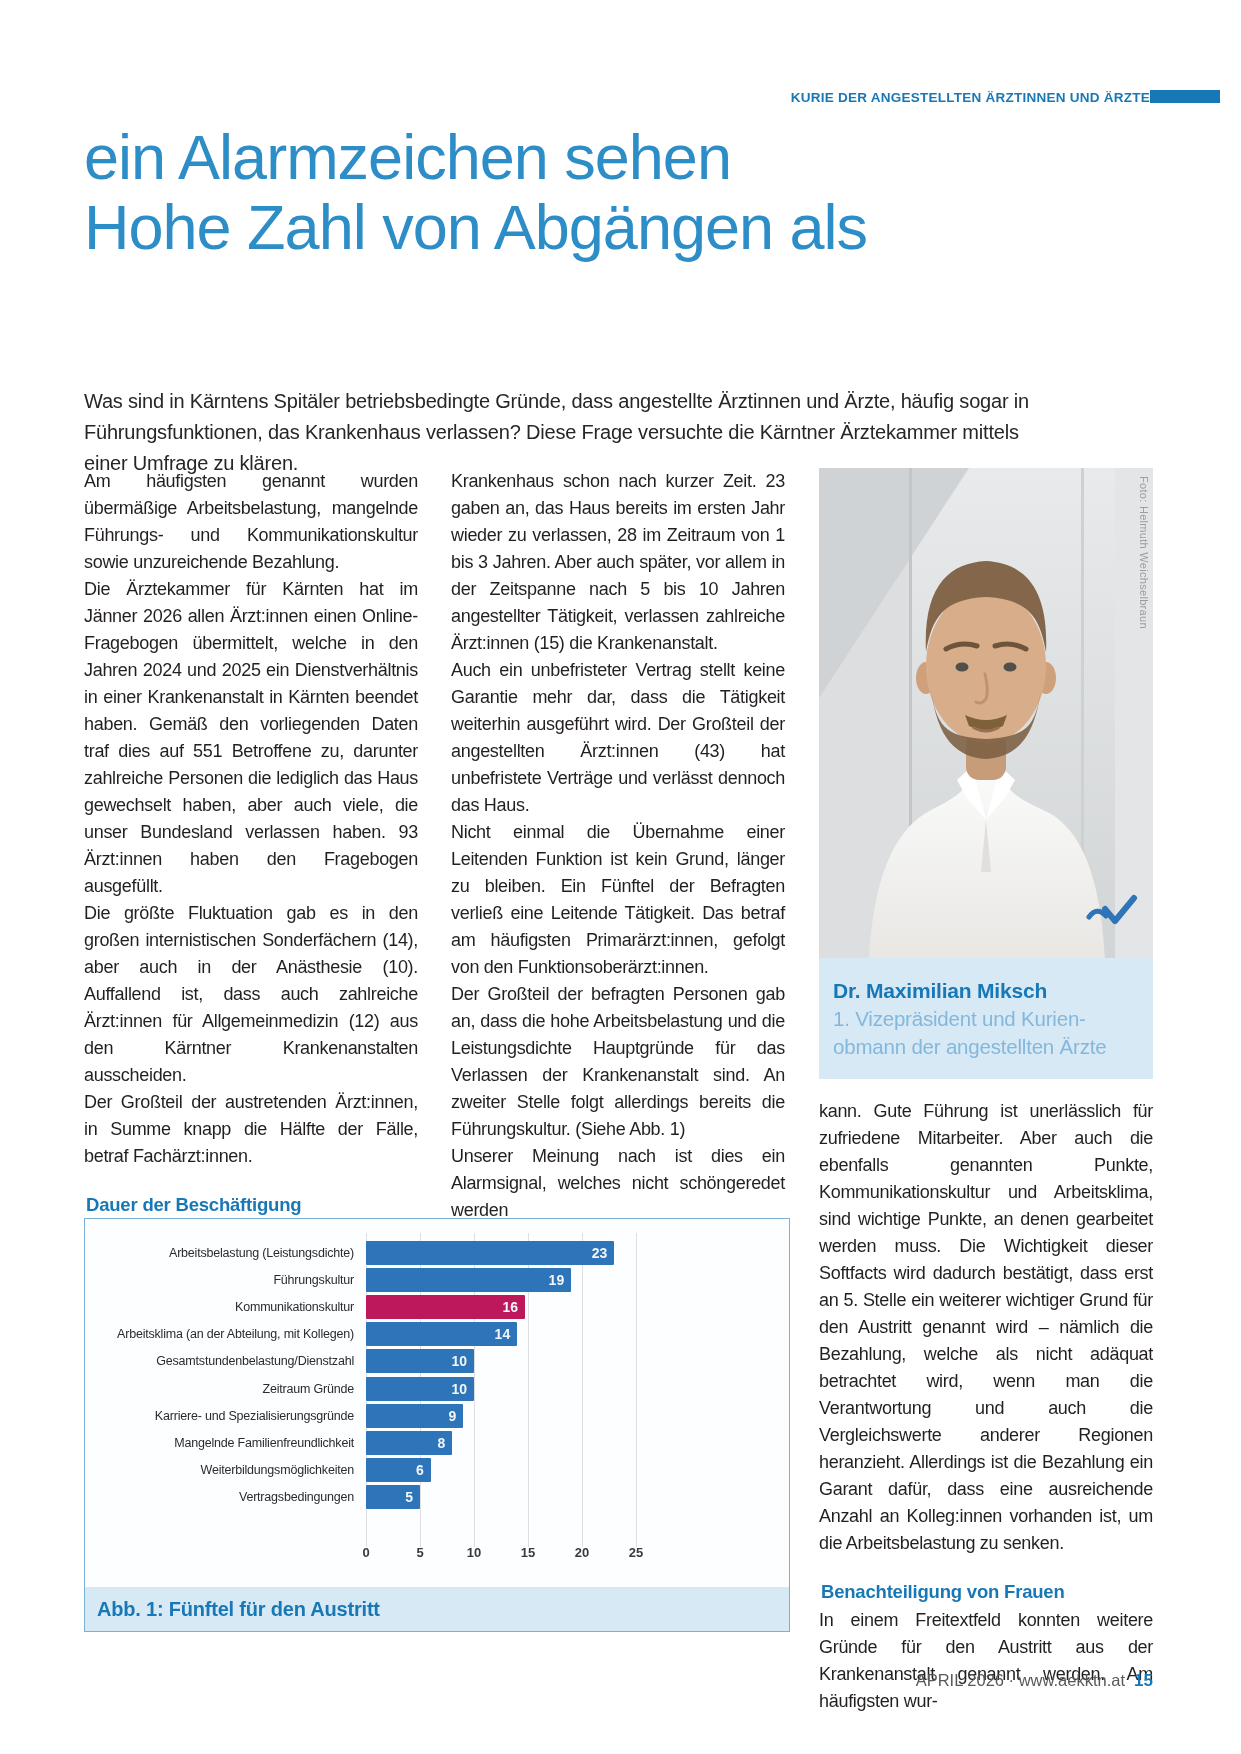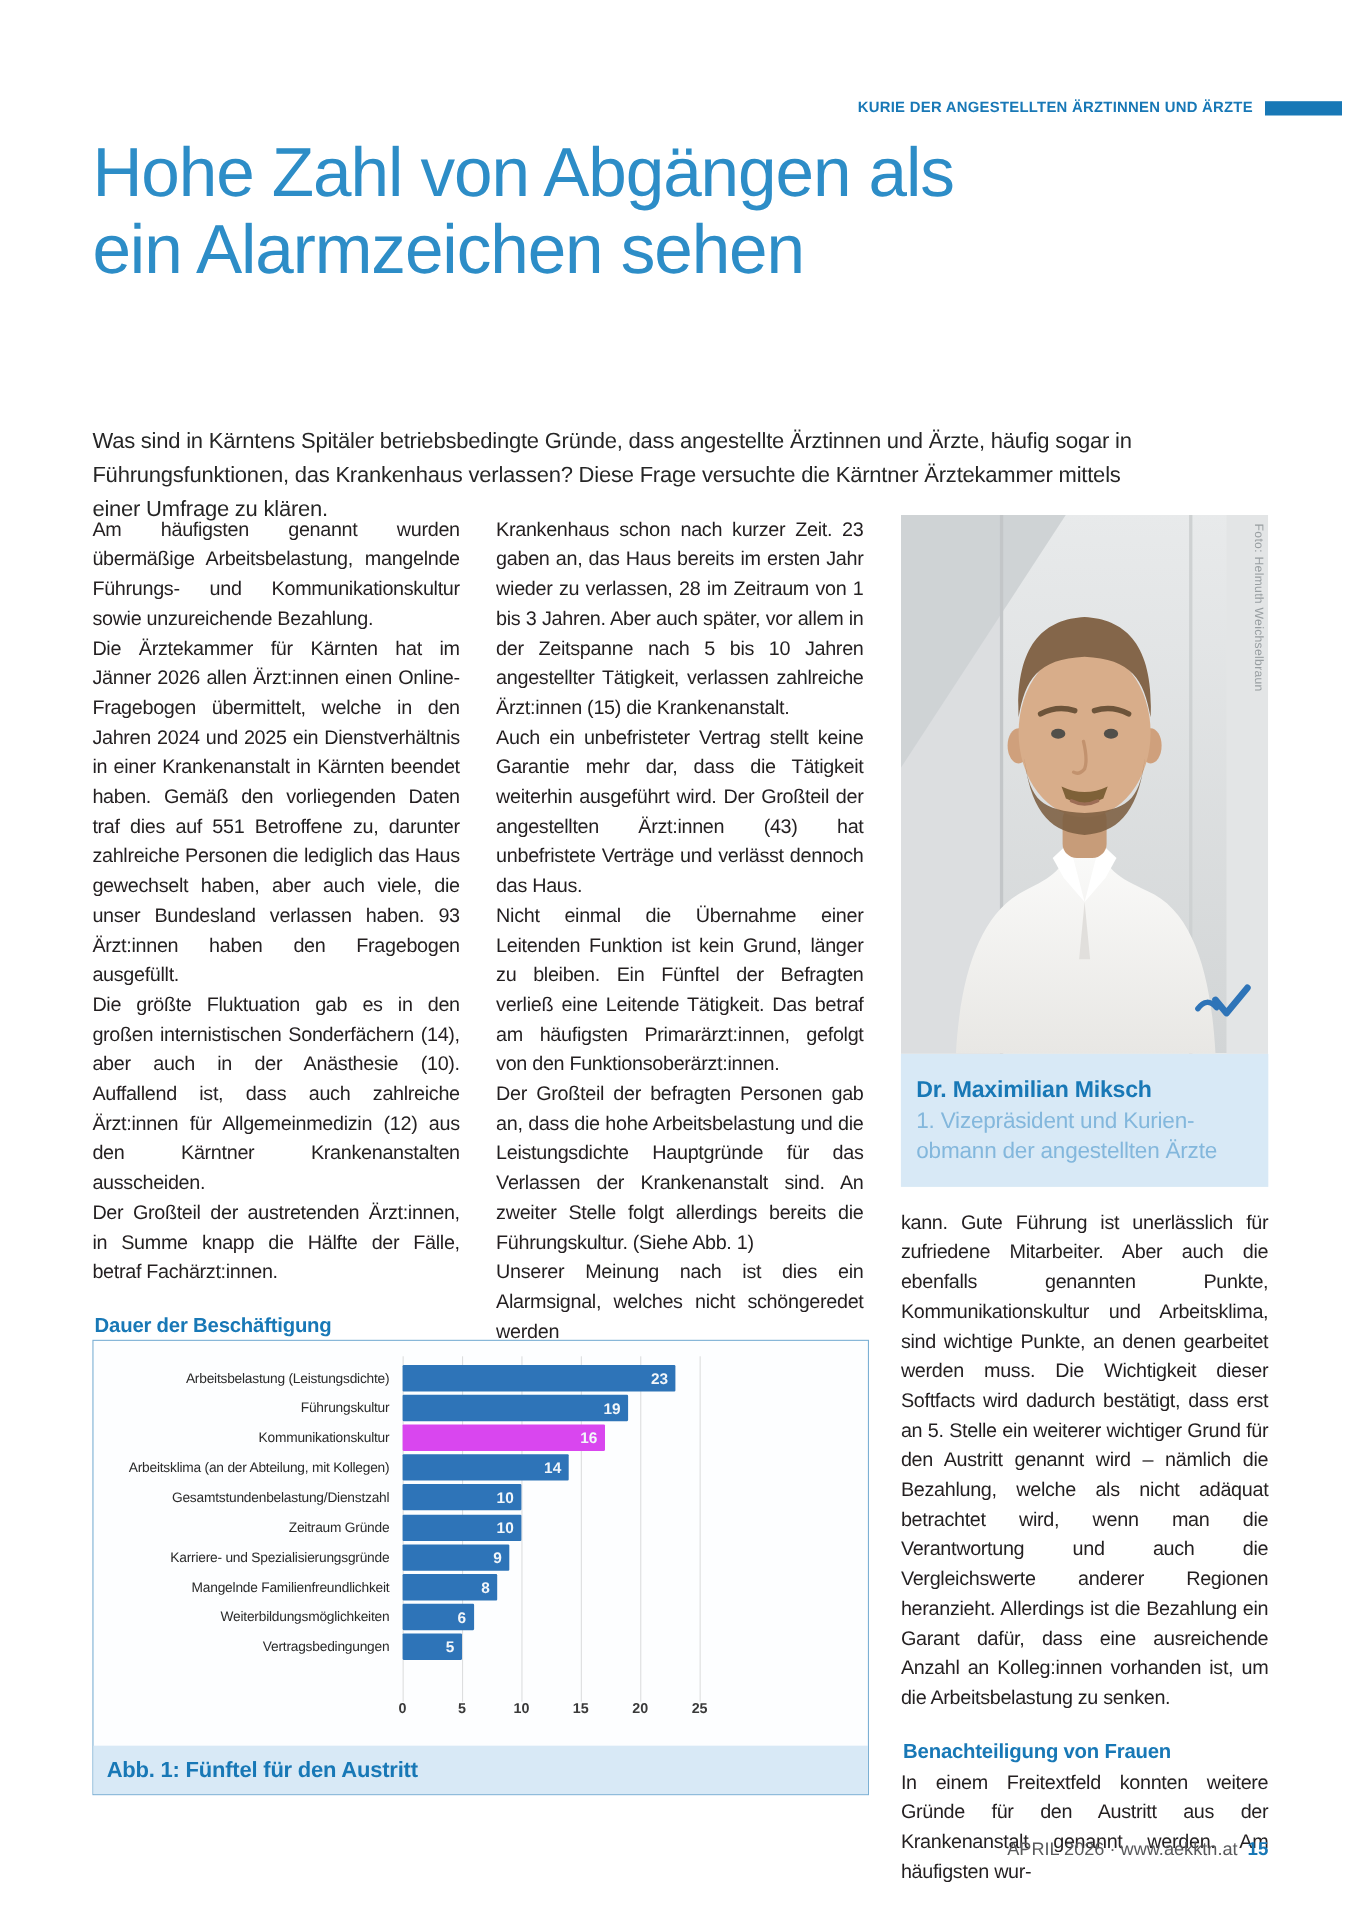--- a/index.html
+++ b/index.html
@@ -3,21 +3,21 @@
 <meta charset="utf-8">
 <style>
   html,body{margin:0;padding:0;background:#ffffff;}
   .page{
     position:relative; width:1241px; height:1754px; background:#ffffff;
     font-family:"Liberation Sans", sans-serif; color:#231f20; overflow:hidden;
   }
   
   .kicker{
     position:absolute; top:90px; right:21px;
-    display:flex; align-items:flex-end; gap:11px;
+    display:flex; align-items:flex-start; 
   }
   .kicker-text{
     font-size:13.5px; font-weight:700; letter-spacing:.25px; color:#1878b6;
     text-transform:uppercase; white-space:nowrap;
   }
   .kicker-bar{ width:70px; height:13px; background:#1878b6; }
   
   .title{ position:absolute; left:84px; top:122px; color:#2d8dc7; font-weight:300; letter-spacing:-1px; }
   .title .t1{ font-size:52px; line-height:68px; display:block; }
   .title .t2{ font-size:63px; line-height:70px; display:block; }
@@ -95,22 +95,22 @@
 <body>
 
 <div class="page">
 
   <div class="kicker">
     <span class="kicker-text">KURIE DER ANGESTELLTEN ÄRZTINNEN UND ÄRZTE</span>
     <span class="kicker-bar"></span>
   </div>
 
   <h1 class="title" style="margin:0;">
+    <span class="t2">ein Alarmzeichen sehen</span>
     <span class="t2">Hohe Zahl von Abgängen als</span>
-    <span class="t2">ein Alarmzeichen sehen</span>
   </h1>
 
   <p class="lead">Was sind in Kärntens Spitäler betriebsbedingte Gründe, dass angestellte Ärztinnen und Ärzte, häufig sogar in Führungsfunktionen, das Krankenhaus verlassen? Diese Frage versuchte die Kärntner Ärztekammer mittels einer Umfrage zu klären.</p>
 
   <div class="col col-1">
       <p class="bodytext">Am häufigsten genannt wurden übermäßige Arbeitsbelastung, mangelnde Führungs- und Kommunikationskultur sowie unzureichende Bezahlung.</p>
       <p class="bodytext">Die Ärztekammer für Kärnten hat im Jänner 2026 allen Ärzt:innen einen Online-Fragebogen übermittelt, welche in den Jahren 2024 und 2025 ein Dienstverhältnis in einer Krankenanstalt in Kärnten beendet haben. Gemäß den vorliegenden Daten traf dies auf 551 Betroffene zu, darunter zahlreiche Personen die lediglich das Haus gewechselt haben, aber auch viele, die unser Bundesland verlassen haben. 93 Ärzt:innen haben den Fragebogen ausgefüllt.</p>
       <p class="bodytext">Die größte Fluktuation gab es in den großen internistischen Sonderfächern (14), aber auch in der Anästhesie (10). Auffallend ist, dass auch zahlreiche Ärzt:innen für Allgemeinmedizin (12) aus den Kärntner Krankenanstalten ausscheiden.</p>
       <p class="bodytext">Der Großteil der austretenden Ärzt:innen, in Summe knapp die Hälfte der Fälle, betraf Fachärzt:innen.</p>
       <h3 class="subhead">Dauer der Beschäftigung</h3>
@@ -207,21 +207,21 @@
           </div>
         </div>
         <div class="chart-row">
           <div class="chart-cat">Führungskultur</div>
           <div class="chart-bar" style="width: 205.2px; background: rgb(46, 116, 184);">
             <span class="chart-val">19</span>
           </div>
         </div>
         <div class="chart-row">
           <div class="chart-cat">Kommunikationskultur</div>
-          <div class="chart-bar" style="width: 184px; background: #d946ef;">
+          <div class="chart-bar" style="width: 159px; background: #be185d;">
             <span class="chart-val">16</span>
           </div>
         </div>
         <div class="chart-row">
           <div class="chart-cat">Arbeitsklima (an der Abteilung, mit Kollegen)</div>
           <div class="chart-bar" style="width: 151.2px; background: rgb(46, 116, 184);">
             <span class="chart-val">14</span>
           </div>
         </div>
         <div class="chart-row">

